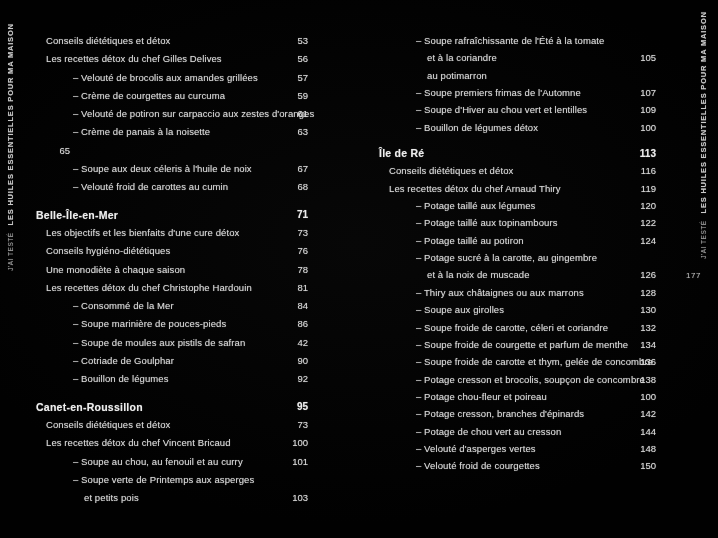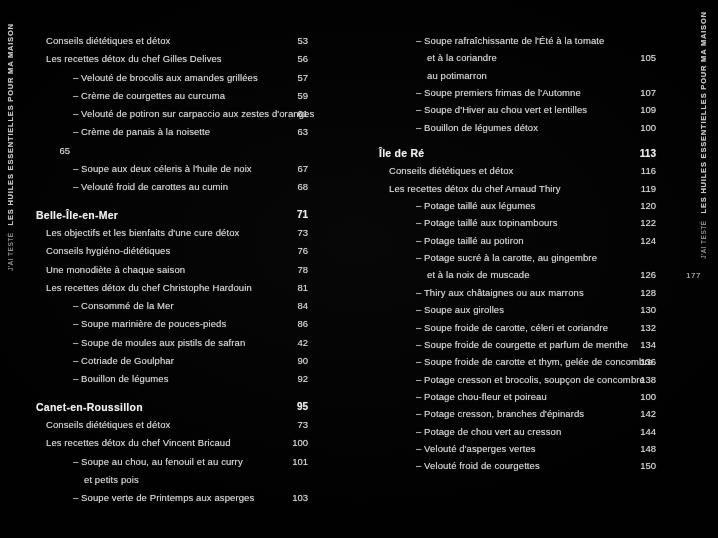--- a/index.html
+++ b/index.html
@@ -193,22 +193,22 @@
       <span class="pg">100</span>
     </div>
     <div class="row lvl2">
       <div class="t">
         <div class="ln first">– Soupe au chou, au fenouil et au curry</div>
       </div>
       <span class="pg">101</span>
     </div>
     <div class="row lvl2">
       <div class="t">
+        <div class="ln first">– Soupe verte de Printemps aux asperges</div>
         <div class="ln">et petits pois</div>
-        <div class="ln first">– Soupe verte de Printemps aux asperges</div>
       </div>
       <span class="pg">103</span>
     </div>
   </div>
 <div class="toc-col col-right" id="col-right">
     <div class="row lvl2">
       <div class="t">
         <div class="ln first">– Soupe rafraîchissante de l'Été à la tomate</div>
         <div class="ln">et à la coriandre</div>
       </div>

